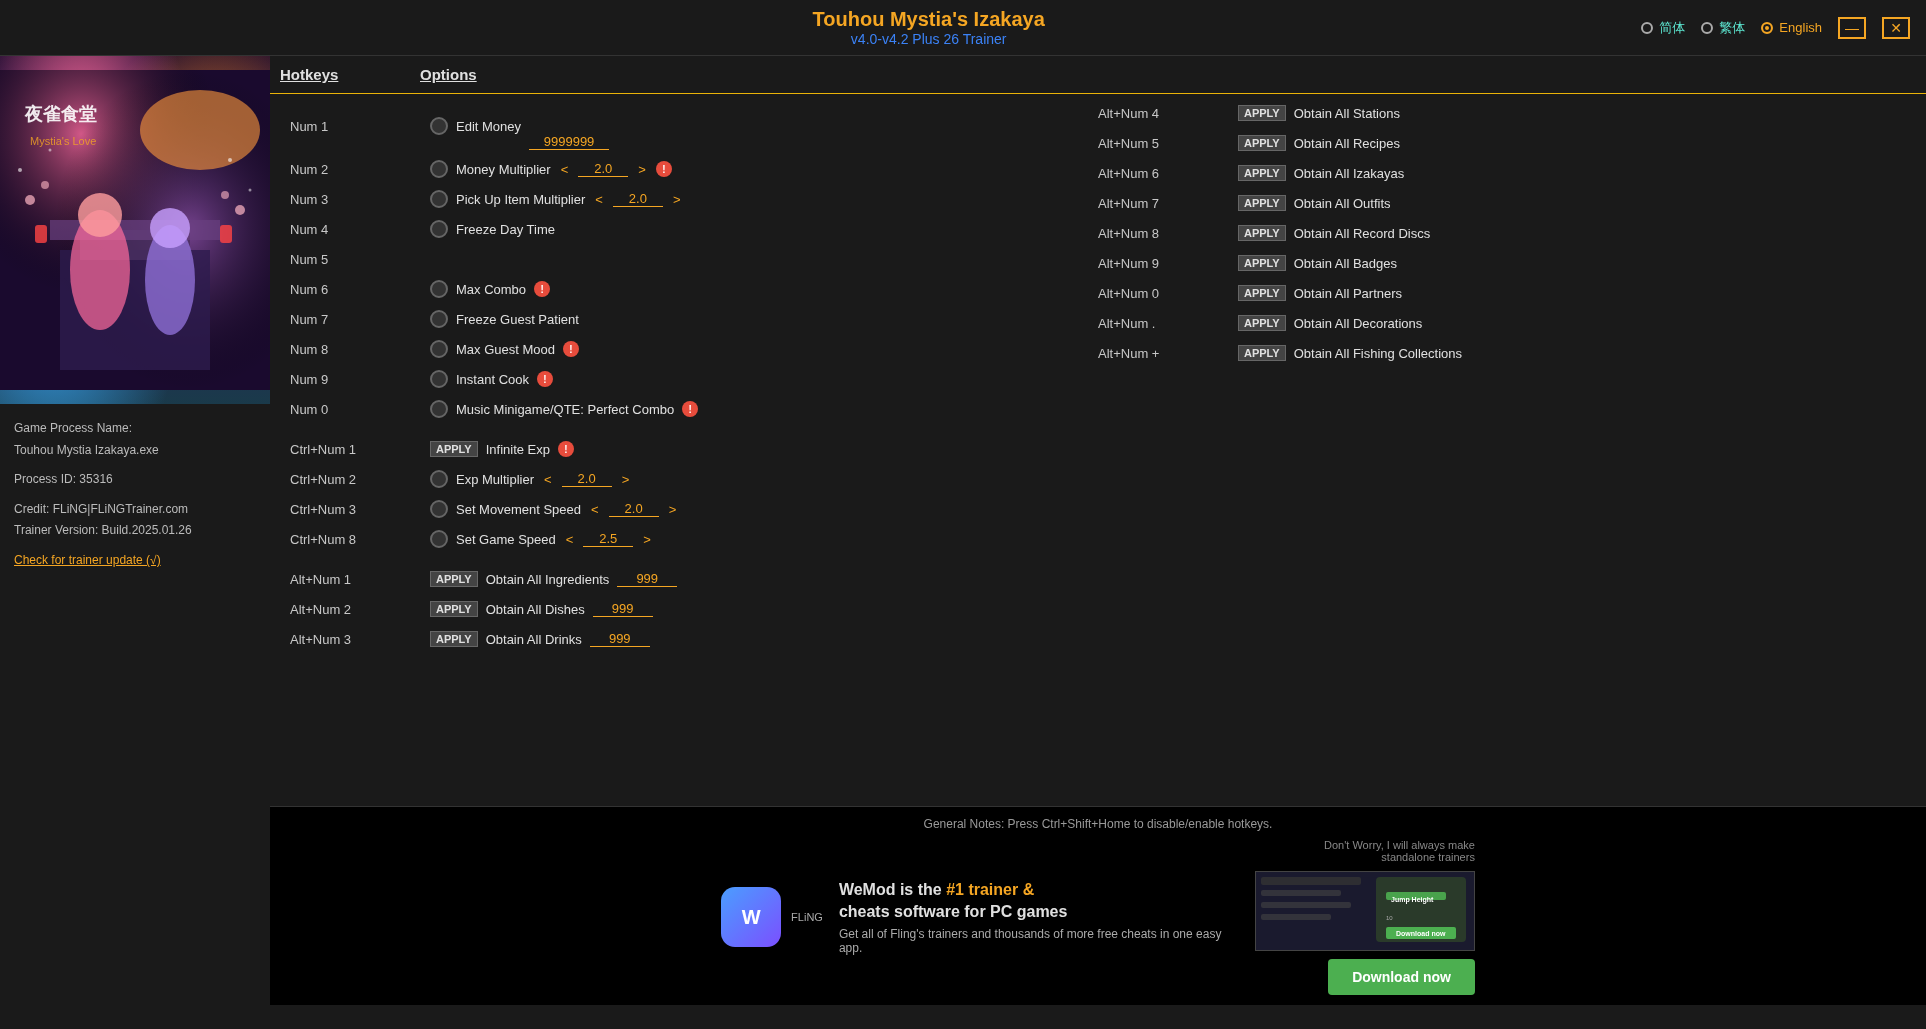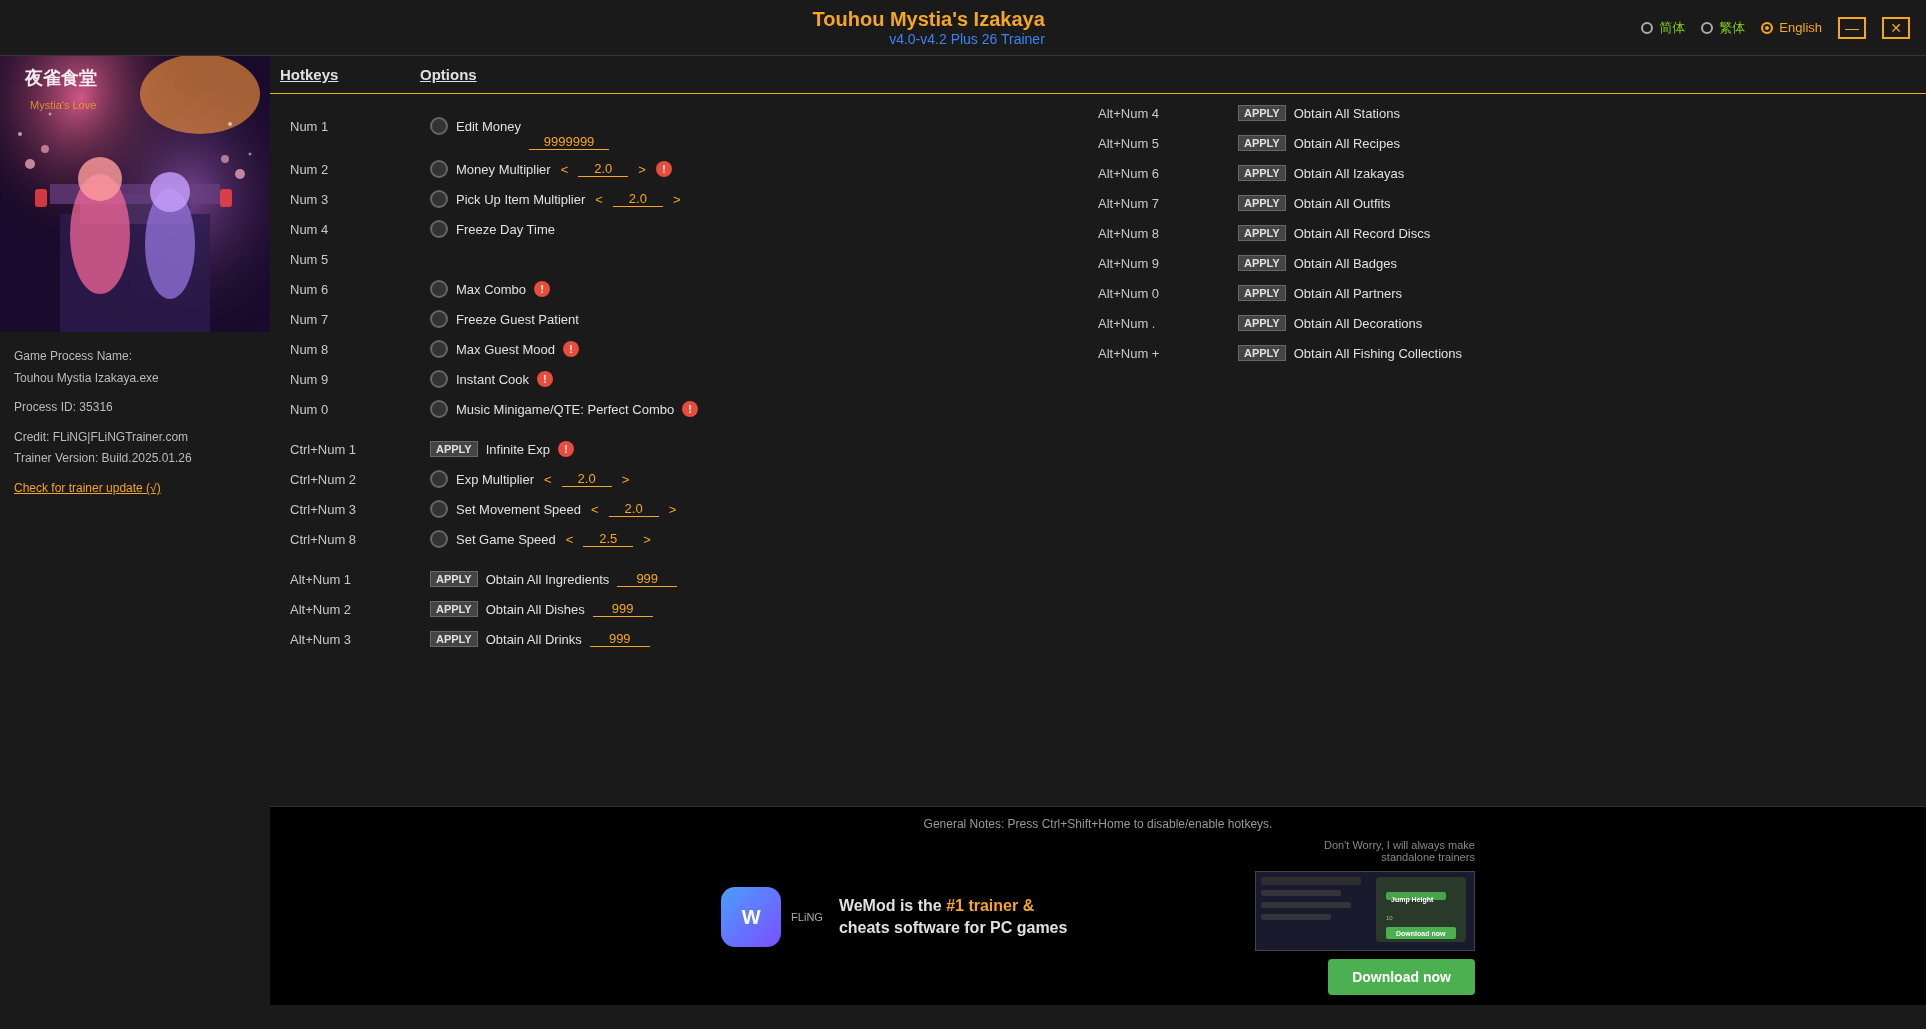--- a/index.html
+++ b/index.html
@@ -15,41 +15,41 @@
 
     
     .title-bar {
       background: #1a1a1a;
       display: flex;
       align-items: center;
       justify-content: space-between;
       padding: 8px 16px;
       border-bottom: 1px solid #333;
     }
-    .title-block { text-align: right; }
+    .title-block { text-align: center; }
     .title-main {
       color: #f5a623;
       font-size: 20px;
       font-weight: bold;
     }
     .title-sub {
       color: #3b82f6;
       font-size: 14px;
     }
     .lang-controls {
       display: flex;
       align-items: center;
       gap: 16px;
     }
     .lang-option {
       display: flex;
       align-items: center;
       gap: 6px;
       cursor: pointer;
-      color: #84cc16;
+      color: #5eead4;
     }
     .lang-option.active { color: #f5a623; }
     .radio-circle {
       width: 12px;
       height: 12px;
       border-radius: 50%;
       border: 2px solid #aaa;
       display: inline-block;
     }
     .radio-circle.active {
@@ -79,21 +79,21 @@
     
     .sidebar {
       width: 270px;
       min-width: 270px;
       background: #1a1a1a;
       display: flex;
       flex-direction: column;
     }
     .game-image {
       width: 270px;
-      height: 276px;
+      height: 348px;
       background: linear-gradient(135deg, #8b1a6b, #4a1a8b, #1a4a8b, #8b4a1a, #1a8b4a);
       position: relative;
       overflow: hidden;
       display: flex;
       align-items: center;
       justify-content: flex-start;
     }
     .game-image-placeholder {
       width: 100%;
       height: 100%;
@@ -713,20 +713,21 @@
           </div>
           <div style="font-size:11px; color:#aaa; text-align:center">FLiNG</div>
         </div>
         <div class="ad-text-block">
           <div class="ad-title">
             <span>WeMod is the </span>
             <span class="highlight">#1 trainer &amp;</span>
             <br>
             <span>cheats software for PC games</span>
           </div>
+          <div class="ad-subtitle">Get all of Fling's trainers and thousands of more free cheats in one easy app.</div>
         </div>
         <div style="display:flex; flex-direction:column; align-items:flex-end; gap:8px; flex-shrink:0">
           <div class="dont-worry-text">Don't Worry, I will always make standalone trainers</div>
           <div class="ad-screenshot">
             
             <svg width="220" height="80" viewBox="0 0 220 80" xmlns="http://www.w3.org/2000/svg">
               <rect width="220" height="80" fill="#1a1a2e"></rect>
               <rect x="5" y="5" width="100" height="8" rx="2" fill="#333" opacity="0.8"></rect>
               <rect x="5" y="18" width="80" height="6" rx="2" fill="#444" opacity="0.6"></rect>
               <rect x="5" y="30" width="90" height="6" rx="2" fill="#444" opacity="0.6"></rect>

